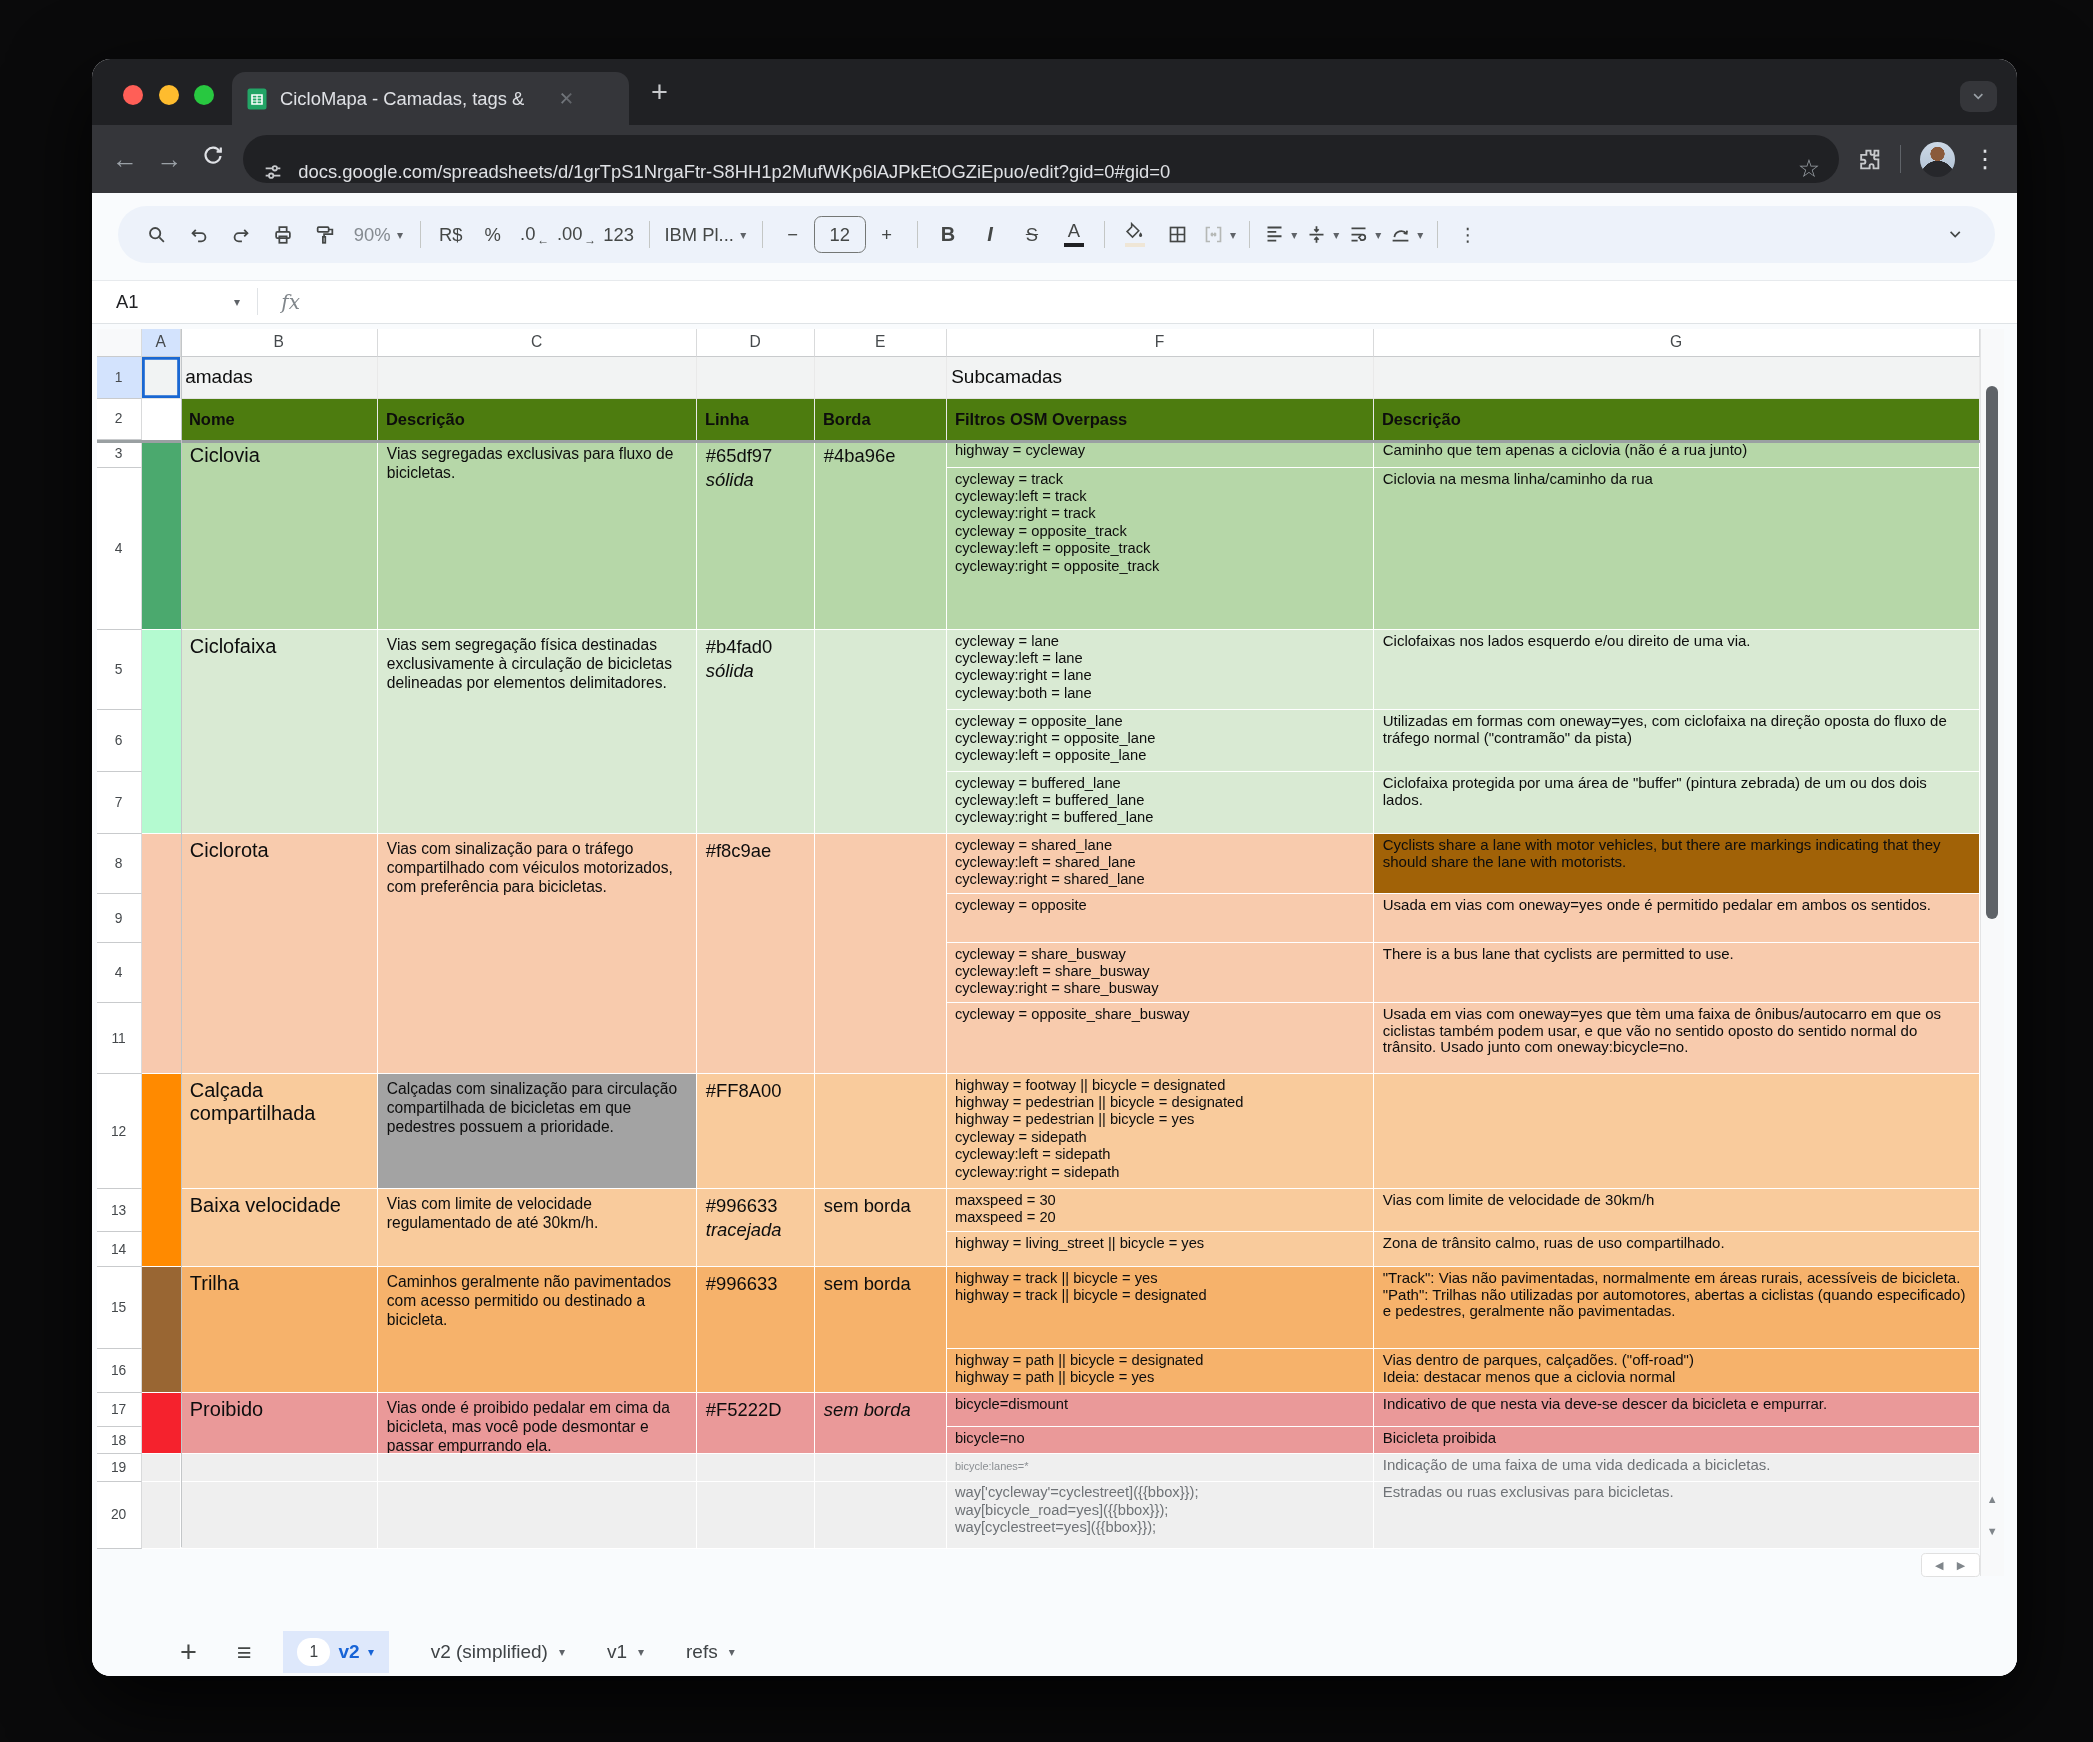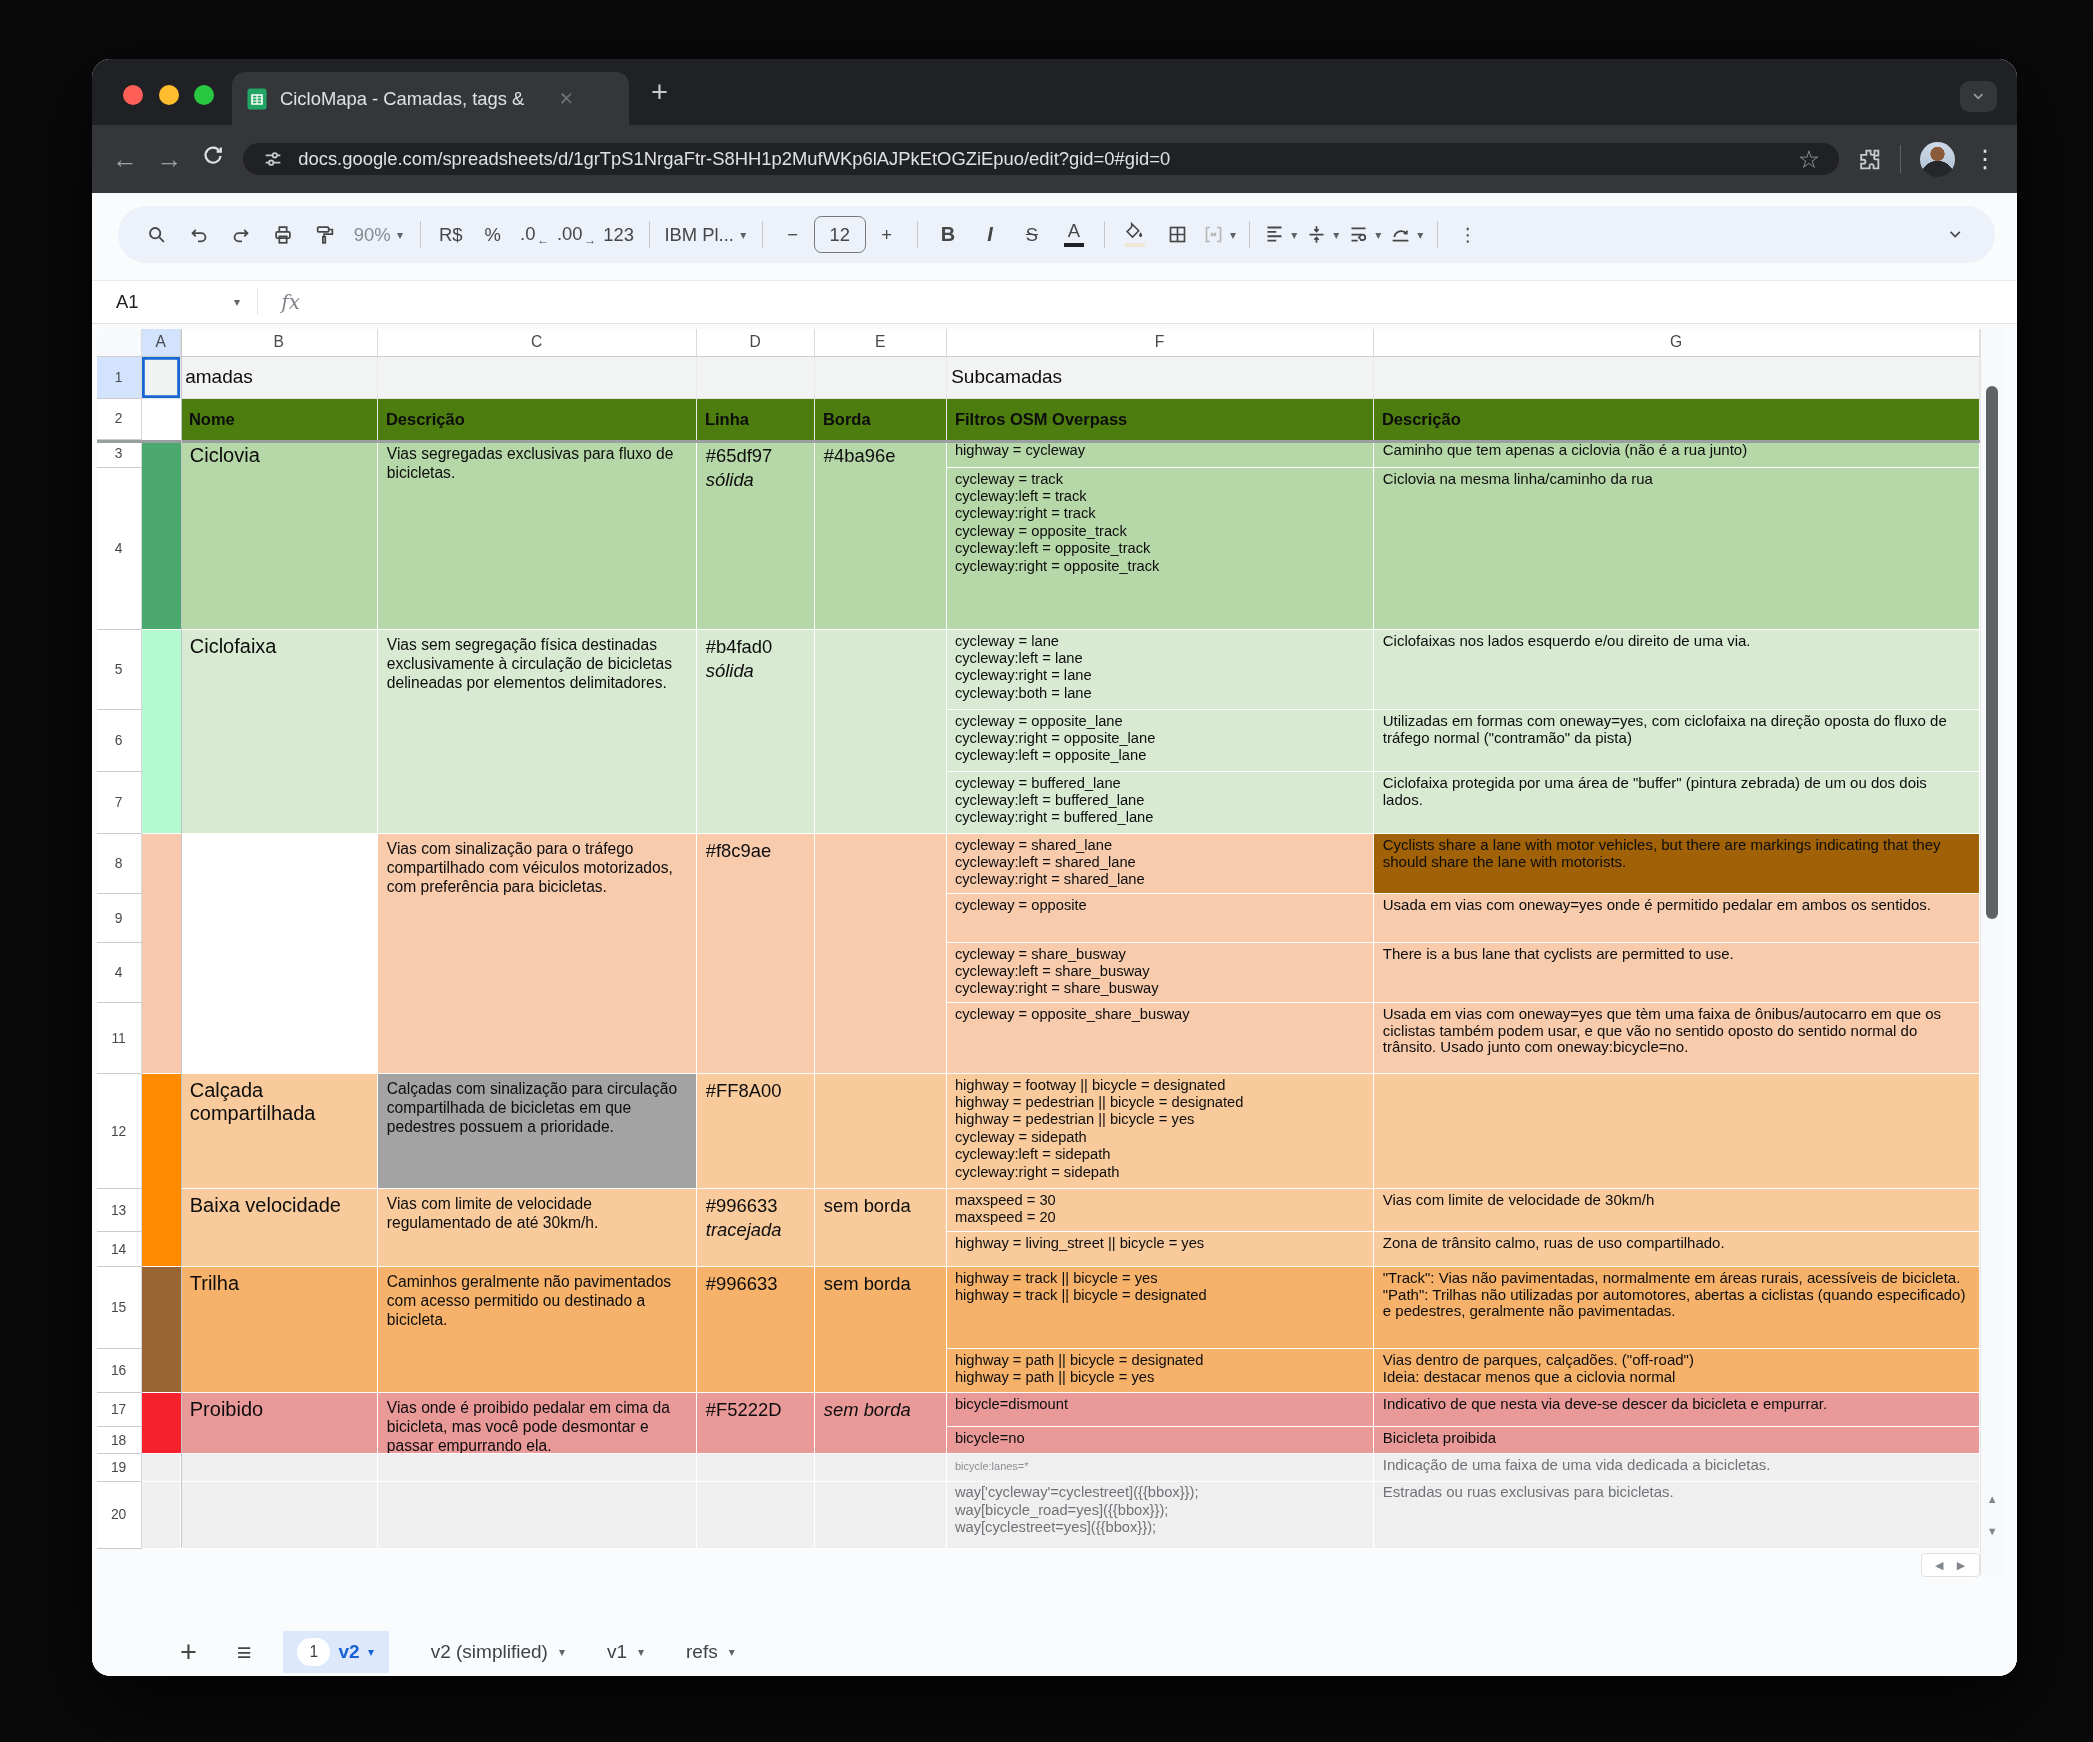--- a/index.html
+++ b/index.html
@@ -19,21 +19,21 @@
   .tab-fade{position:absolute;right:40px;top:0;bottom:0;width:42px;
             background:linear-gradient(90deg,rgba(53,54,58,0),#35363a);}
   .tab-close{color:#9aa0a6;font-size:18.4px;margin-left:3.7px;}
   .newtab{color:#c7c9cc;font-size:29px;line-height:55px;margin-left:22px;margin-bottom:5.5px;}
   .strip-caret{position:absolute;right:20px;top:22px;width:37px;height:31px;border-radius:9.2px;
                background:#35363a;display:flex;align-items:center;justify-content:center;color:#9aa0a6;}
   
   .navbar{height:68px;background:#35363a;display:flex;align-items:center;padding:0 20px;gap:18.4px;flex:none;}
   .navglyph{font-size:26px;color:#9aa0a6;}
   .navglyph.lit{color:#dfe1e5;}
-  .omnibox{flex:1;height:32px;border-radius:24px;background:#202124;display:flex;align-items:center;
+  .omnibox{flex:1;height:48px;border-radius:24px;background:#202124;display:flex;align-items:flex-end;
            padding:0 18.4px;gap:14.7px;min-width:0;}
   .url{color:#dfe1e5;font-size:18.4px;white-space:nowrap;overflow:hidden;flex:1;}
   .star{color:#9aa0a6;font-size:25px;}
   .vsep{width:0.9px;height:27.5px;background:#5f6368;}
   .avatar{width:35px;height:35px;border-radius:50%;flex:none;
     background:
       radial-gradient(circle at 50% 34%, #8a5a3b 0 24%, rgba(0,0,0,0) 25%),
       radial-gradient(circle at 50% 102%, #26272b 0 42%, rgba(0,0,0,0) 43%),
       linear-gradient(#cdd9e6,#aebfd2);}
   .kebab{color:#dfe1e5;font-size:24px;letter-spacing:0;}
@@ -372,20 +372,21 @@
               <div class="stl">sólida</div>
             </div>
             <div class="gc lay borda" style="grid-area: 4 / 6 / 6; background: rgb(182, 215, 168);">#4ba96e</div>
             <div class="gc lay nome" style="grid-area: 6 / 3 / 9; background: rgb(217, 234, 211);">Ciclofaixa</div>
             <div class="gc lay desc" style="grid-area: 6 / 4 / 9; background: rgb(217, 234, 211);">Vias sem segregação física destinadas exclusivamente à circulação de bicicletas delineadas por elementos delimitadores.</div>
             <div class="gc lay linha" style="grid-area: 6 / 5 / 9; background: rgb(217, 234, 211);">
               <div>#b4fad0</div>
               <div class="stl">sólida</div>
             </div>
             <div class="gc lay borda" style="grid-area: 6 / 6 / 9; background: rgb(217, 234, 211);"></div>
+            <div class="gc lay nome" style="grid-area: 9 / 3 / 13; background: rgb(248, 203, 173);">Ciclorota</div>
             <div class="gc lay desc" style="grid-area: 9 / 4 / 13; background: rgb(248, 203, 173);">Vias com sinalização para o tráfego compartilhado com véiculos motorizados, com preferência para bicicletas.</div>
             <div class="gc lay linha" style="grid-area: 9 / 5 / 13; background: rgb(248, 203, 173);">
               <div>#f8c9ae</div>
             </div>
             <div class="gc lay borda" style="grid-area: 9 / 6 / 13; background: rgb(248, 203, 173);"></div>
             <div class="gc lay nome" style="grid-area: 13 / 3 / 14; background: rgb(249, 203, 156);">Calçada compartilhada</div>
             <div class="gc lay desc" style="grid-area: 13 / 4 / 14; background: #a3a3a3;">Calçadas com sinalização para circulação compartilhada de bicicletas em que pedestres possuem a prioridade.</div>
             <div class="gc lay linha" style="grid-area: 13 / 5 / 14; background: rgb(249, 203, 156);">
               <div>#FF8A00</div>
             </div>

